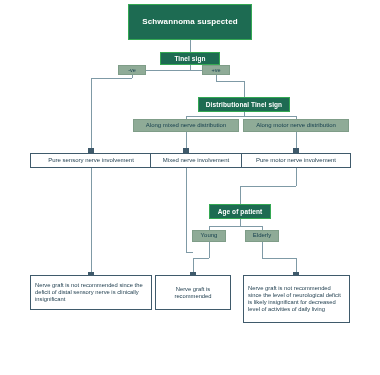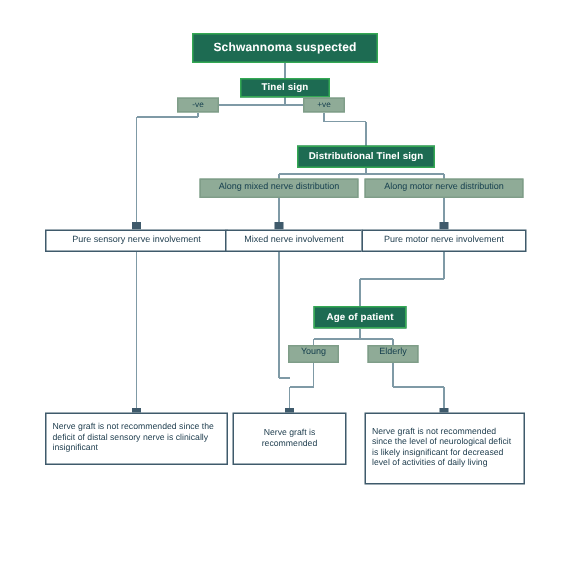--- a/index.html
+++ b/index.html
@@ -116,21 +116,21 @@
     <g fill="#3f5a6b">
       <rect x="88" y="148" width="6" height="5"></rect>
       <rect x="183" y="148" width="6" height="5"></rect>
       <rect x="293" y="148" width="6" height="5"></rect>
       <rect x="88" y="272" width="6" height="5"></rect>
       <rect x="190" y="272" width="6" height="5"></rect>
       <rect x="293" y="272" width="6" height="5"></rect>
     </g>
   </svg>
 
-  <div class="node n-dark n-pad" style="left:128px; top:22px; width:124px; height:20px; font-size:8px;">
+  <div class="node n-dark n-pad" style="left:128px; top:4px; width:124px; height:36px; font-size:8px;">
     <span>Schwannoma suspected</span>
   </div>
 
   <div class="node n-dark n-pad" style="left:160px; top:52px; width:60px; height:13px; font-size:6.5px;">
     <span>Tinel sign</span>
   </div>
 
   <div class="node n-sage" style="left:118px; top:65px; width:28px; height:10px; font-size:5.5px;">
     <span>-ve</span>
   </div>

